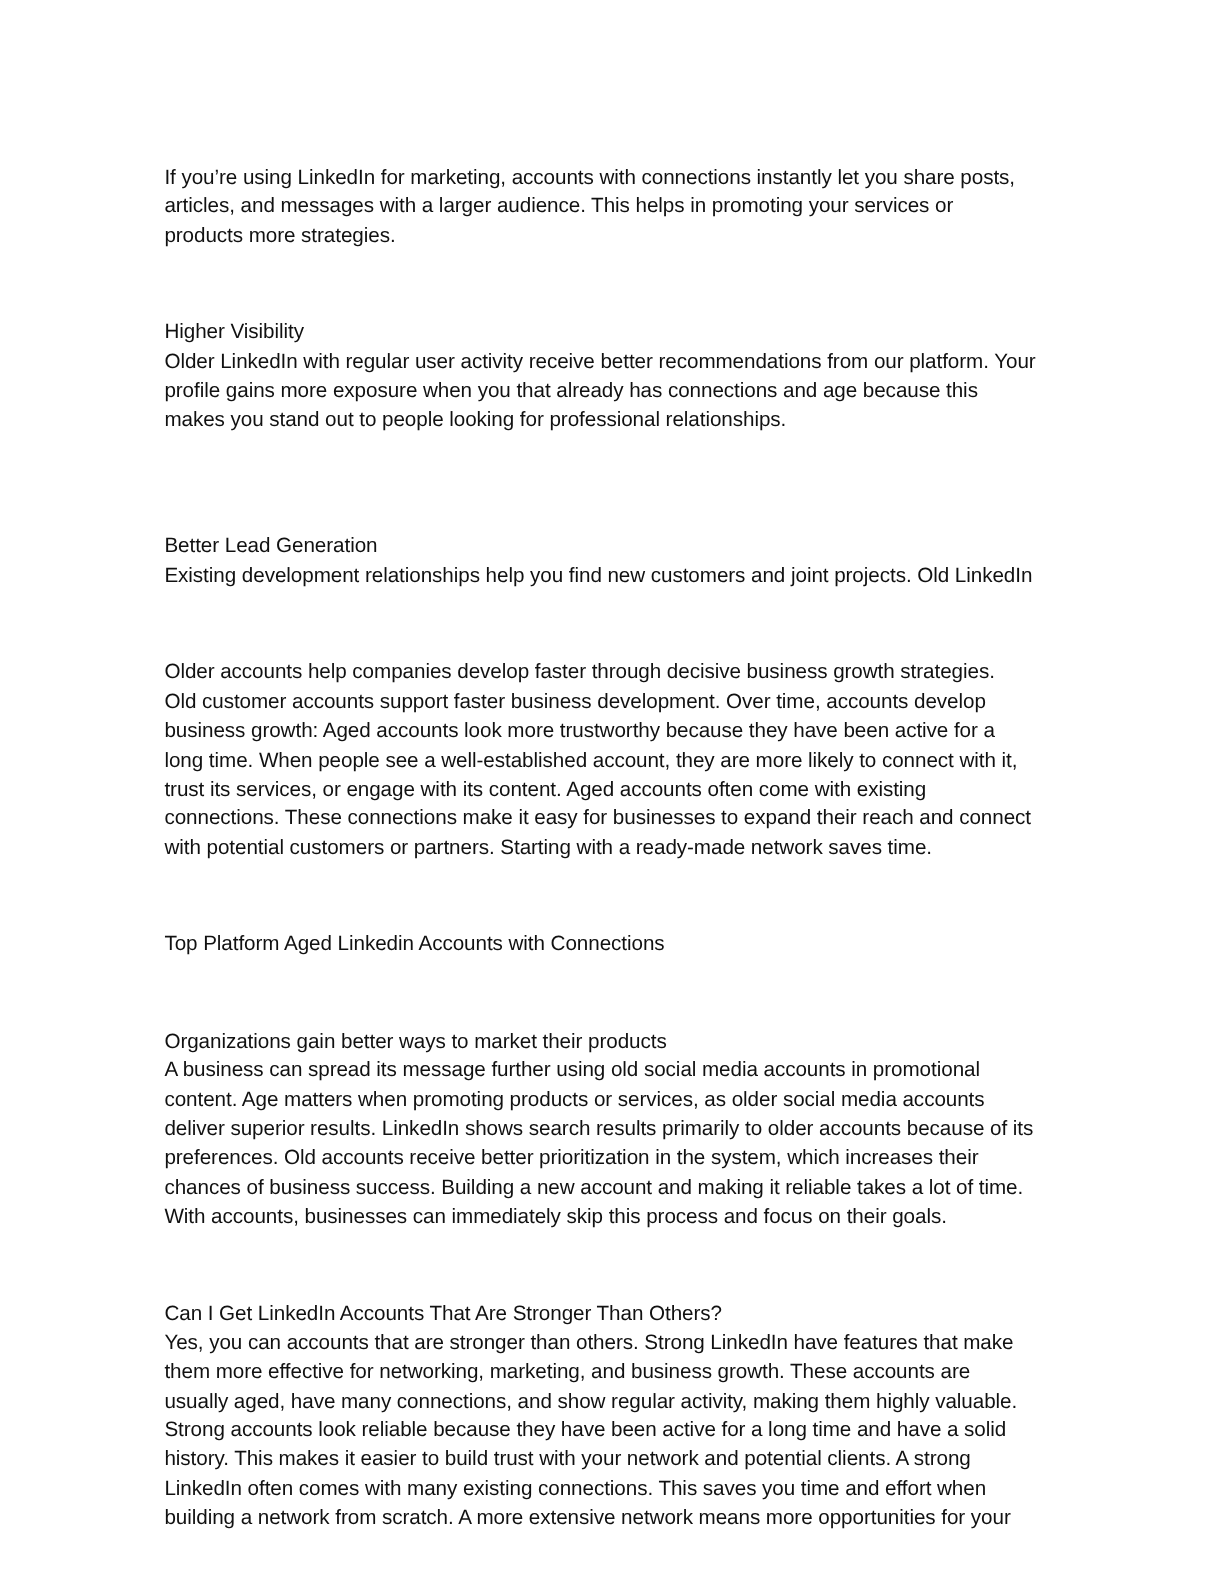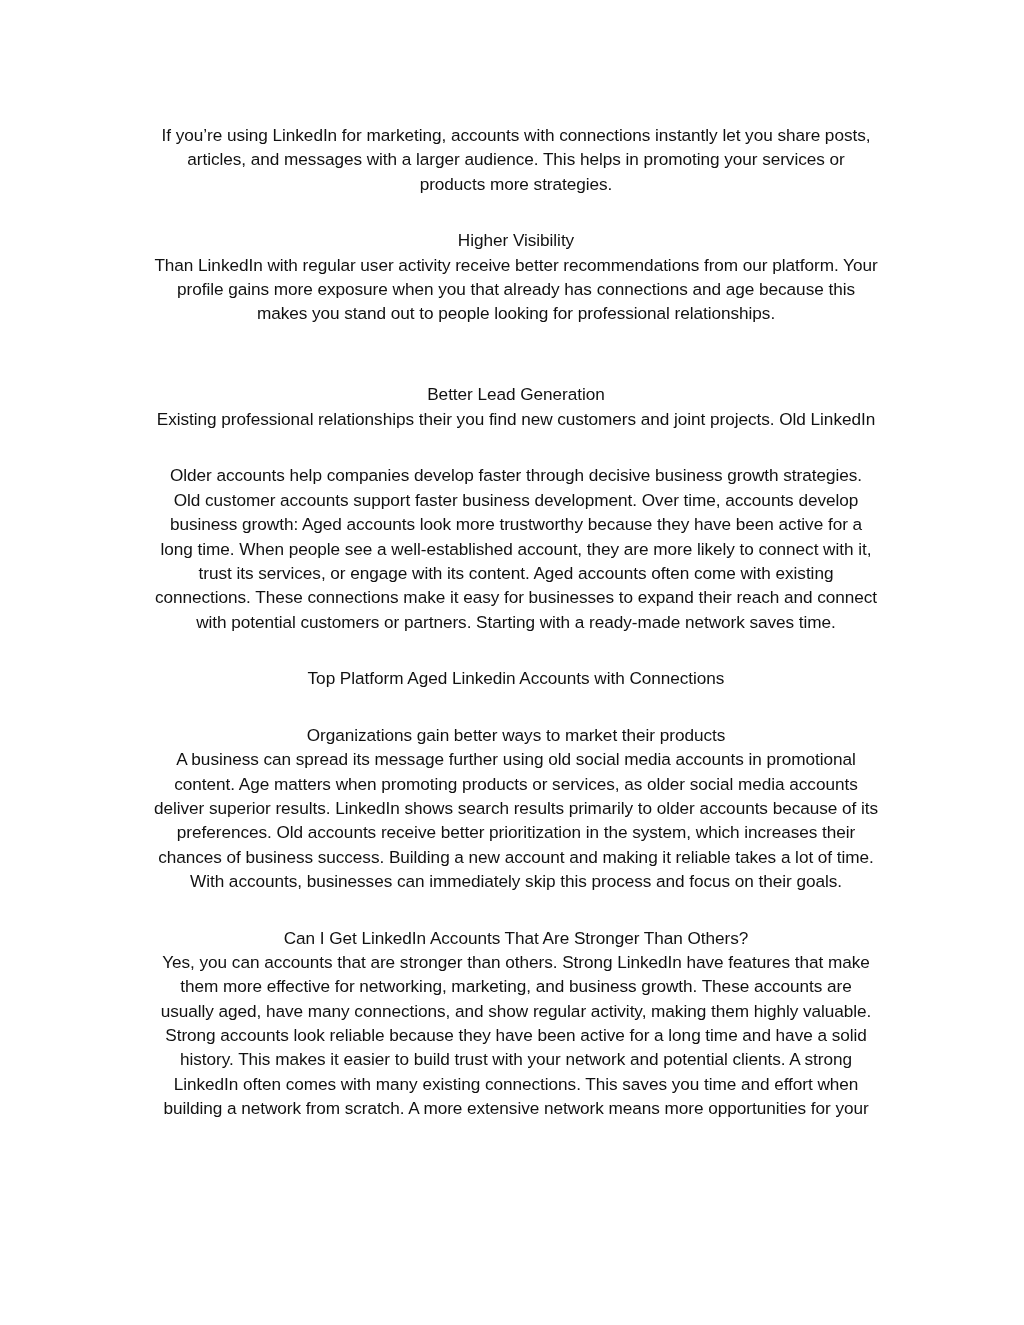--- a/index.html
+++ b/index.html
@@ -26,23 +26,22 @@
       left: 121px;
       top: 119px;
       width: 790px;
       font-family: "Liberation Sans", sans-serif;
       font-size: 17.2px;
       line-height: 24.35px;
       color: #111111;
       letter-spacing: -0.05px;
     }
     .block {
-      margin: 4px;
+      margin: 16px;
       padding: 0;
-      text-align: center;
     }
     .line {
       display: block;
       white-space: nowrap;
     }
     .spacer {
       display: block;
       height: 24.35px;
     }
   </style>
@@ -54,31 +53,31 @@
 
     <div class="block">
       <span class="line">If you’re using LinkedIn for marketing, accounts with connections instantly let you share posts,</span>
       <span class="line">articles, and messages with a larger audience. This helps in promoting your services or</span>
       <span class="line">products more strategies.</span>
     </div>
     <span class="spacer"></span>
 
     <div class="block">
       <span class="line">Higher Visibility</span>
-      <span class="line">Than LinkedIn with regular user activity receive better recommendations from our platform. Your</span>
+      <span class="line">Older LinkedIn with regular user activity receive better recommendations from our platform. Your</span>
       <span class="line">profile gains more exposure when you that already has connections and age because this</span>
       <span class="line">makes you stand out to people looking for professional relationships.</span>
     </div>
     <span class="spacer"></span>
 
     <span class="spacer"></span>
 
     <div class="block">
       <span class="line">Better Lead Generation</span>
-      <span class="line">Existing professional relationships their you find new customers and joint projects. Old LinkedIn</span>
+      <span class="line">Existing development relationships help you find new customers and joint projects. Old LinkedIn</span>
     </div>
     <span class="spacer"></span>
 
     <div class="block">
       <span class="line">Older accounts help companies develop faster through decisive business growth strategies.</span>
       <span class="line">Old customer accounts support faster business development. Over time, accounts develop</span>
       <span class="line">business growth: Aged accounts look more trustworthy because they have been active for a</span>
       <span class="line">long time. When people see a well-established account, they are more likely to connect with it,</span>
       <span class="line">trust its services, or engage with its content. Aged accounts often come with existing</span>
       <span class="line">connections. These connections make it easy for businesses to expand their reach and connect</span>

